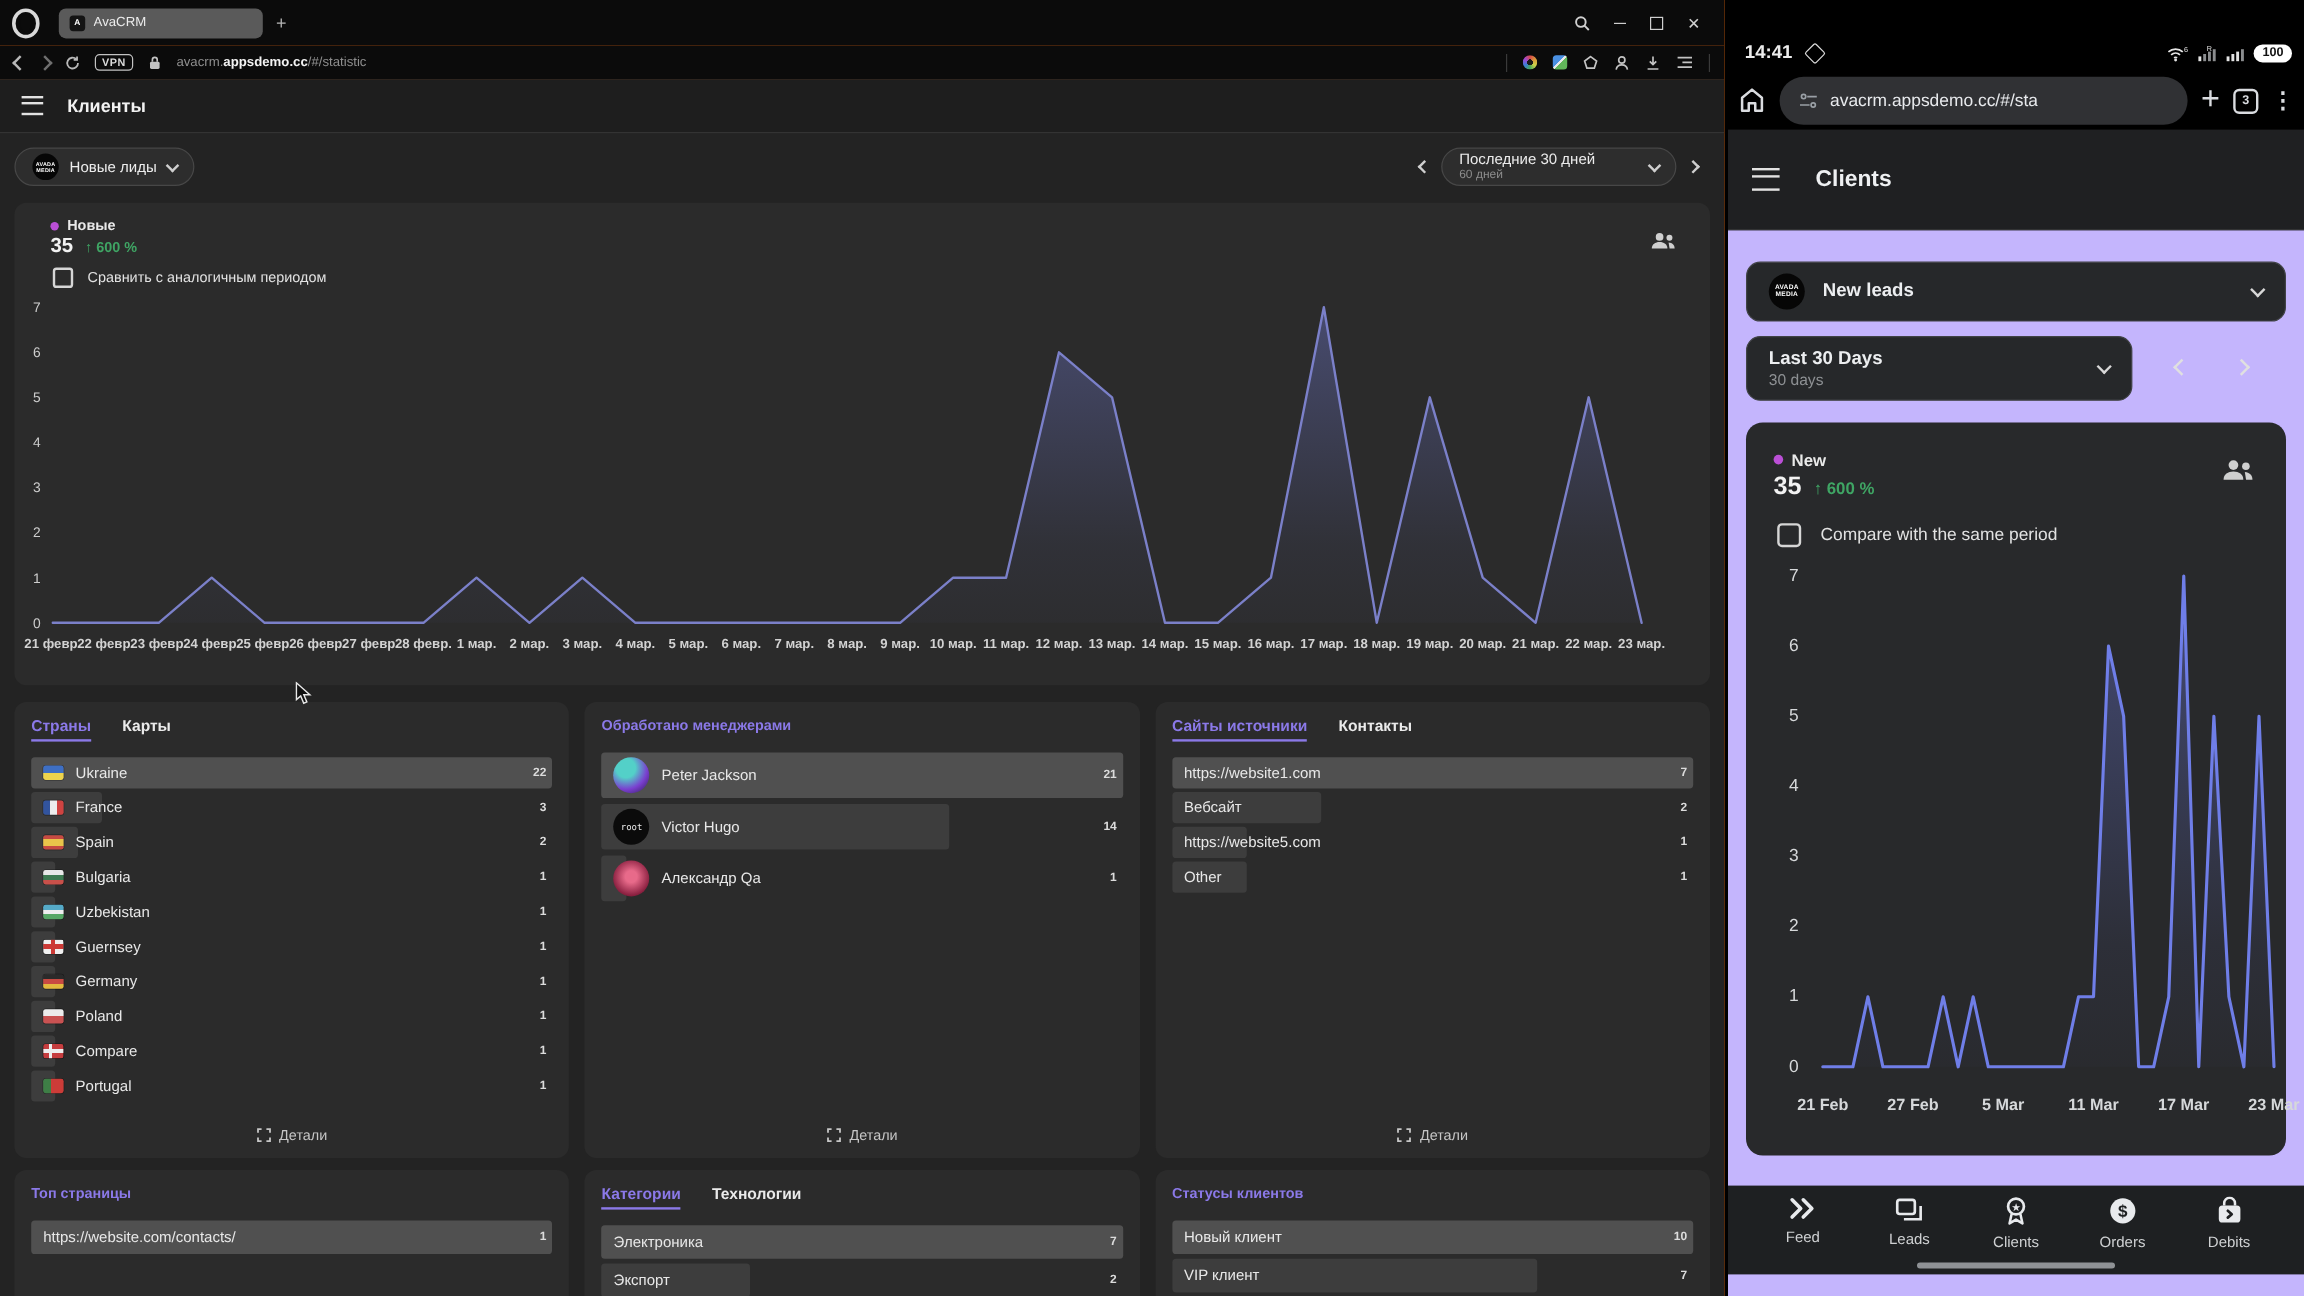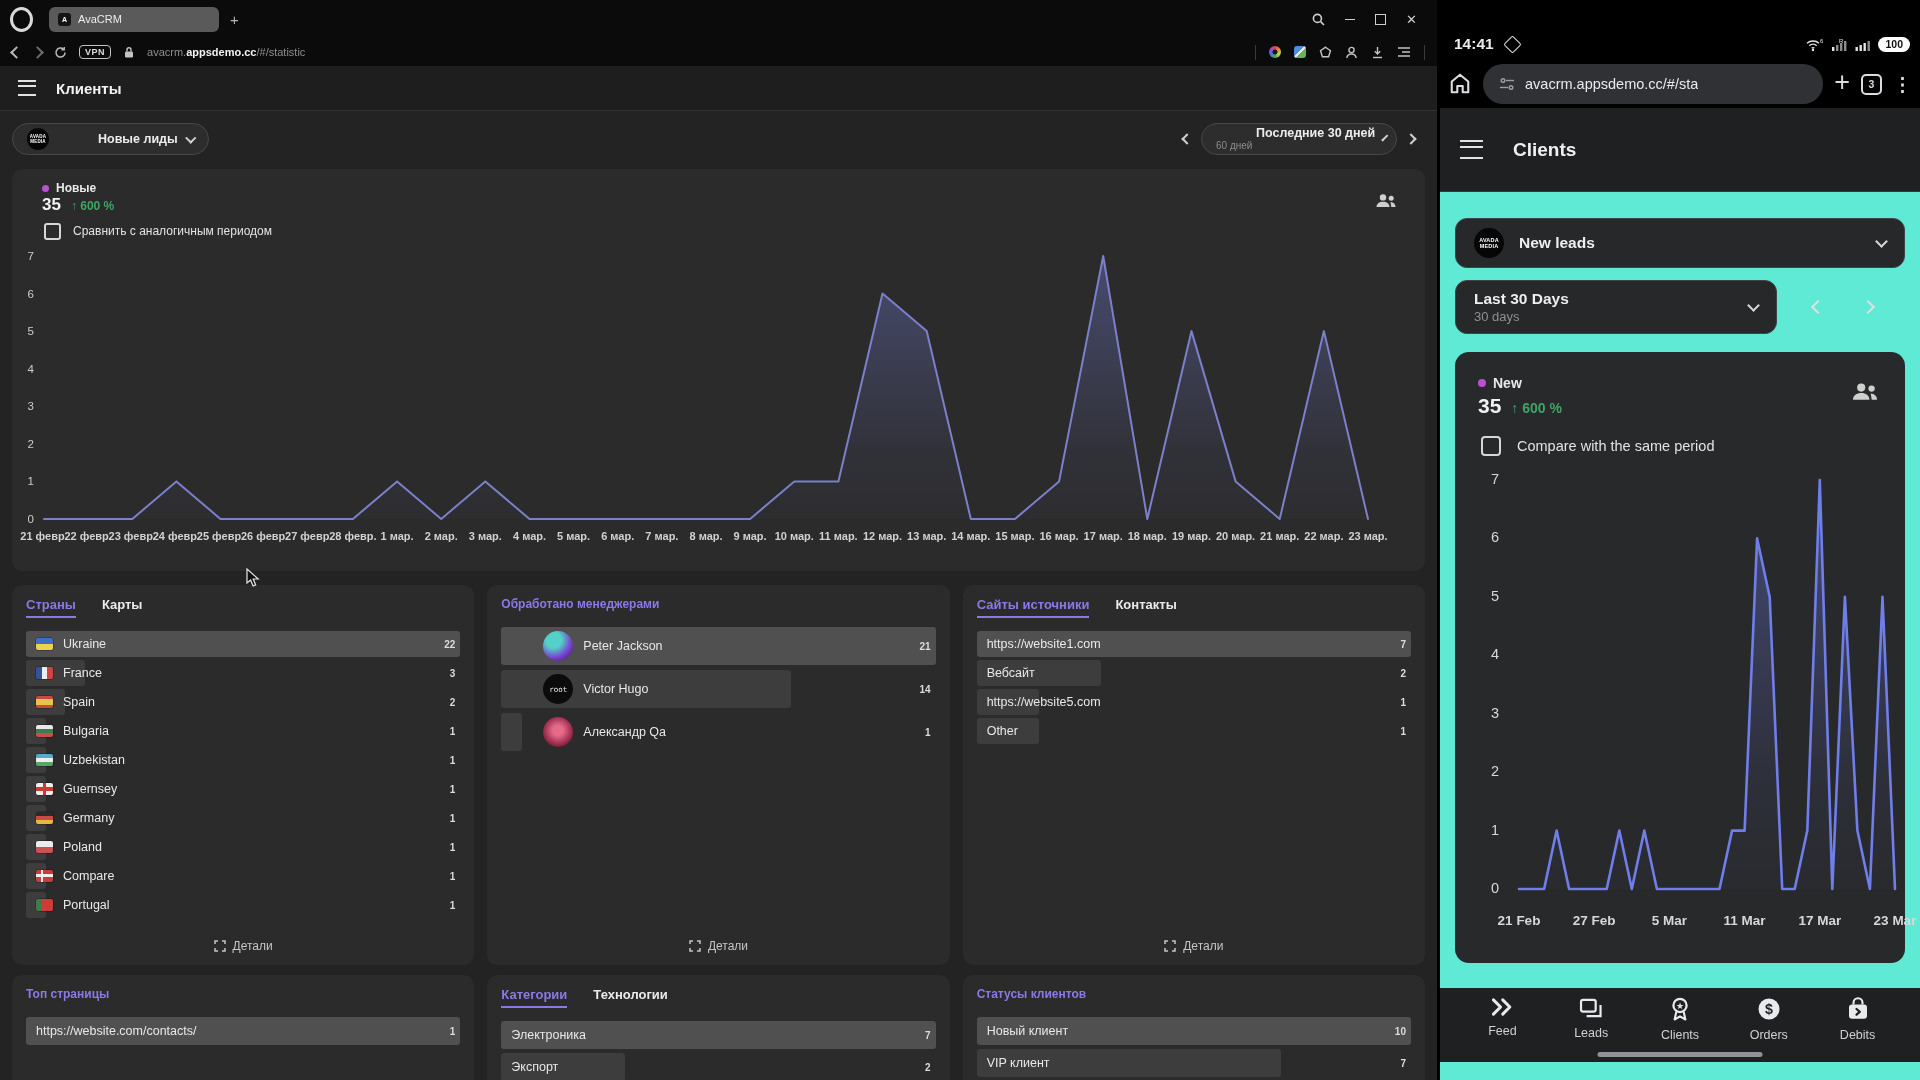--- a/index.html
+++ b/index.html
@@ -41,21 +41,21 @@
   .vdiv{width:1px;height:15px;background:#3a3a3a;}
   .cam-circle{width:12px;height:12px;border-radius:50%;flex:none;
     background:radial-gradient(circle,#1a1a1a 0 2.5px,transparent 2.6px),conic-gradient(#d8484a,#d89a3a,#cfd24a,#46a85c,#3a7ed8,#9a4ad8,#d8484a);}
   .ext-square{width:12px;height:12px;border-radius:3px;flex:none;background:linear-gradient(135deg,#4a90e2 0 45%,#e8e8e8 45% 55%,#62b65a 55%);}
   .page{position:absolute;top:66px;left:0;right:0;bottom:0;background:#232323;overflow:hidden;}
   .pageheader{height:44px;background:#1e1e1e;border-bottom:1px solid #333;display:flex;align-items:center;gap:20px;padding:0 18px;}
   .pagetitle{font-size:15px;font-weight:bold;color:#f2f2f2;}
   .filterrow{margin:12px 12px 0;display:flex;align-items:center;height:32px;}
   .pill{height:32px;border:1px solid #474747;background:#2d2d2d;border-radius:16px;display:flex;align-items:center;padding:0 14px;gap:9px;box-sizing:border-box;}
   .avada{width:22px;height:22px;border-radius:50%;background:#060606;color:#fff;display:flex;flex-direction:column;align-items:center;justify-content:center;font-size:4.5px;font-weight:bold;line-height:1.15;letter-spacing:.2px;flex:none;}
-  .pill-label{font-size:12.5px;font-weight:bold;color:#ececec;white-space:nowrap;margin-left:40px;}
+  .pill-label{font-size:12.5px;font-weight:normal;color:#ececec;white-space:nowrap;}
   .pill .chev{width:5.5px;height:5.5px;color:#cfcfcf;}
   .fspacer{flex:1;}
   .navchev{color:#cfcfcf;padding:0 10px;display:flex;align-items:center;}
   .navchev .chev{width:6px;height:6px;}
   .period-pill{flex-direction:row;width:196px;justify-content:space-between;}
   .period-txt{display:flex;flex-direction:column;line-height:1.15;}
   .period-sub{font-size:10px;color:#8d8d8d;font-weight:normal;}
 
   .chartcard{margin:14px 12px 0;height:390px;background:#2b2b2b;border-radius:10px;padding-top:12px;position:relative;}
   .legendrow{margin-left:30px;display:flex;align-items:center;gap:7px;height:14px;}
@@ -94,21 +94,21 @@
   .flag-ukraine{background:linear-gradient(180deg,#3e6fc4 0 50%,#edd34d 50%);}
   .flag-france{background:linear-gradient(90deg,#32549e 0 34%,#ededed 34% 66%,#cf4341 66%);}
   .flag-spain{background:linear-gradient(180deg,#c64a42 0 26%,#e9c44a 26% 74%,#c64a42 74%);}
   .flag-bulgaria{background:linear-gradient(180deg,#e8e8e8 0 34%,#3e7a52 34% 66%,#c8504a 66%);}
   .flag-uzbekistan{background:linear-gradient(180deg,#55aac8 0 33%,#eeeeee 33% 66%,#57a866 66%);}
   .flag-guernsey{background:linear-gradient(90deg,transparent 0 40%,#cc3a36 40% 60%,transparent 60%),linear-gradient(180deg,transparent 0 33%,#cc3a36 33% 67%,transparent 67%),#f0f0f0;}
   .flag-germany{background:linear-gradient(180deg,#2a2a2a 0 34%,#c84a42 34% 67%,#e2b93e 67%);}
   .flag-poland{background:linear-gradient(180deg,#ececec 0 50%,#c95252 50%);}
   .flag-denmark{background:linear-gradient(90deg,transparent 0 29%,#eee 29% 43%,transparent 43%),linear-gradient(180deg,transparent 0 36%,#eee 36% 62%,transparent 62%),#c63d3f;}
   .flag-portugal{background:linear-gradient(90deg,#3e7e46 0 37%,#cc3c38 37%);}
-  .avatar{width:30px;height:30px;border-radius:50%;flex:none;display:flex;align-items:center;justify-content:center;margin-left:32px;}
+  .avatar{width:30px;height:30px;border-radius:50%;flex:none;display:flex;align-items:center;justify-content:center;}
   .avatar-peter{background:radial-gradient(circle at 35% 30%,#53d0c8 0 28%,#7a3fd0 62%,#2a1a4a 100%);}
   .avatar-victor{background:#0b0b0b;color:#e8e8e8;font-family:"DejaVu Sans Mono",monospace;font-size:7.5px;}
   .avatar-alex{background:radial-gradient(circle at 50% 45%,#e86a8a 0 22%,#8a2040 70%,#4a1020 100%);}
   .cardfooter{position:absolute;left:0;right:0;bottom:12px;display:flex;align-items:center;justify-content:center;gap:7px;color:#c6c6c6;font-size:12px;}
 
   
   .phone{position:absolute;left:1440px;top:0;width:480px;height:1080px;background:#000;overflow:hidden;}
   .statusbar{position:absolute;top:30px;left:14px;right:10px;height:28px;display:flex;align-items:center;color:#ececec;}
   .sb-time{font-size:15.5px;font-weight:bold;}
   .sb-app{width:11px;height:11px;border:1.5px solid #dcdcdc;transform:rotate(45deg);margin-left:12px;border-radius:2px;}
@@ -116,21 +116,21 @@
   .battery{background:#fff;color:#111;font-size:10.5px;font-weight:bold;padding:1.5px 7px;border-radius:9px;}
   .chromebar{position:absolute;top:62px;left:8px;right:8px;height:44px;display:flex;align-items:center;gap:11px;color:#dadce0;}
   .homeicon{flex:none;}
   .urlpill{flex:1;height:40px;background:#303134;border-radius:20px;display:flex;align-items:center;gap:9px;padding:0 15px;min-width:0;}
   .urlpill .ptxt{font-size:14.5px;color:#e8eaed;white-space:nowrap;overflow:hidden;}
   .plus{font-size:27px;font-weight:300;line-height:1;margin-top:-3px;}
   .tabbox{width:17px;height:17px;border:2px solid #dadce0;border-radius:5px;display:flex;align-items:center;justify-content:center;font-size:10.5px;font-weight:bold;flex:none;}
   .kebab{font-size:19px;font-weight:bold;letter-spacing:0;}
   .appheader{position:absolute;top:108px;left:0;right:0;height:84px;background:#1f2022;border-bottom:1px solid #37383a;display:flex;align-items:center;gap:30px;padding:0 20px;box-sizing:border-box;}
   .apptitle{font-size:19px;font-weight:bold;color:#eef0f2;}
-  .phonebody{position:absolute;top:192px;left:0;right:0;bottom:0;background:#5eead4;padding:26px 15px 0;box-sizing:border-box;}
+  .phonebody{position:absolute;top:192px;left:0;right:0;bottom:0;background:#c4b5fd;padding:26px 15px 0;box-sizing:border-box;}
   .ppill{border:1.5px solid #414346;background:#26282a;border-radius:12px;display:flex;align-items:center;box-sizing:border-box;}
   .funnel-pill{height:50px;padding:0 18px;gap:15px;}
   .avada.big{width:30px;height:30px;font-size:5.5px;}
   .ppill-label{font-size:15.5px;font-weight:bold;color:#eceef0;}
   .ppill .chev{width:7px;height:7px;color:#d8d8d8;}
   .mla{margin-left:auto;}
   .periodrow{margin-top:12px;display:flex;align-items:center;}
   .period-pill-p{width:322px;height:54px;padding:0 18px;justify-content:space-between;}
   .period-col{display:flex;flex-direction:column;line-height:1.25;}
   .period-main{font-size:15.5px;font-weight:bold;color:#eceef0;}

